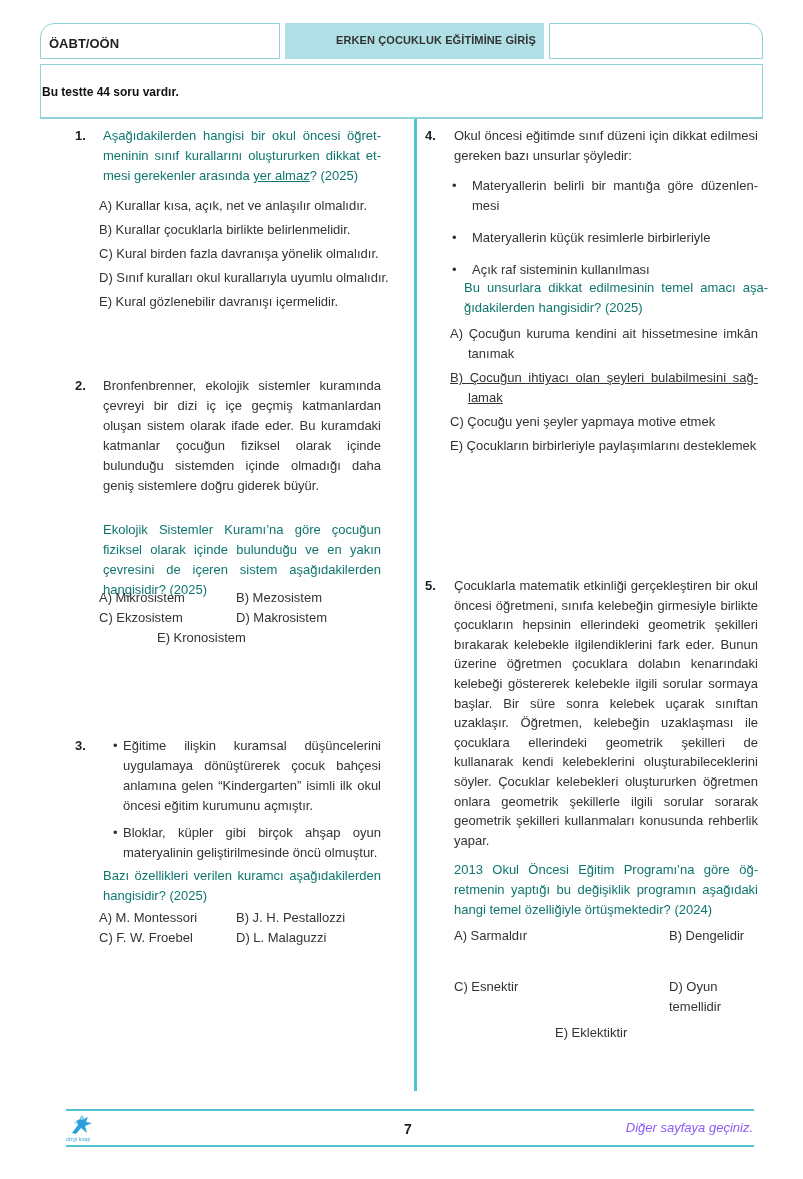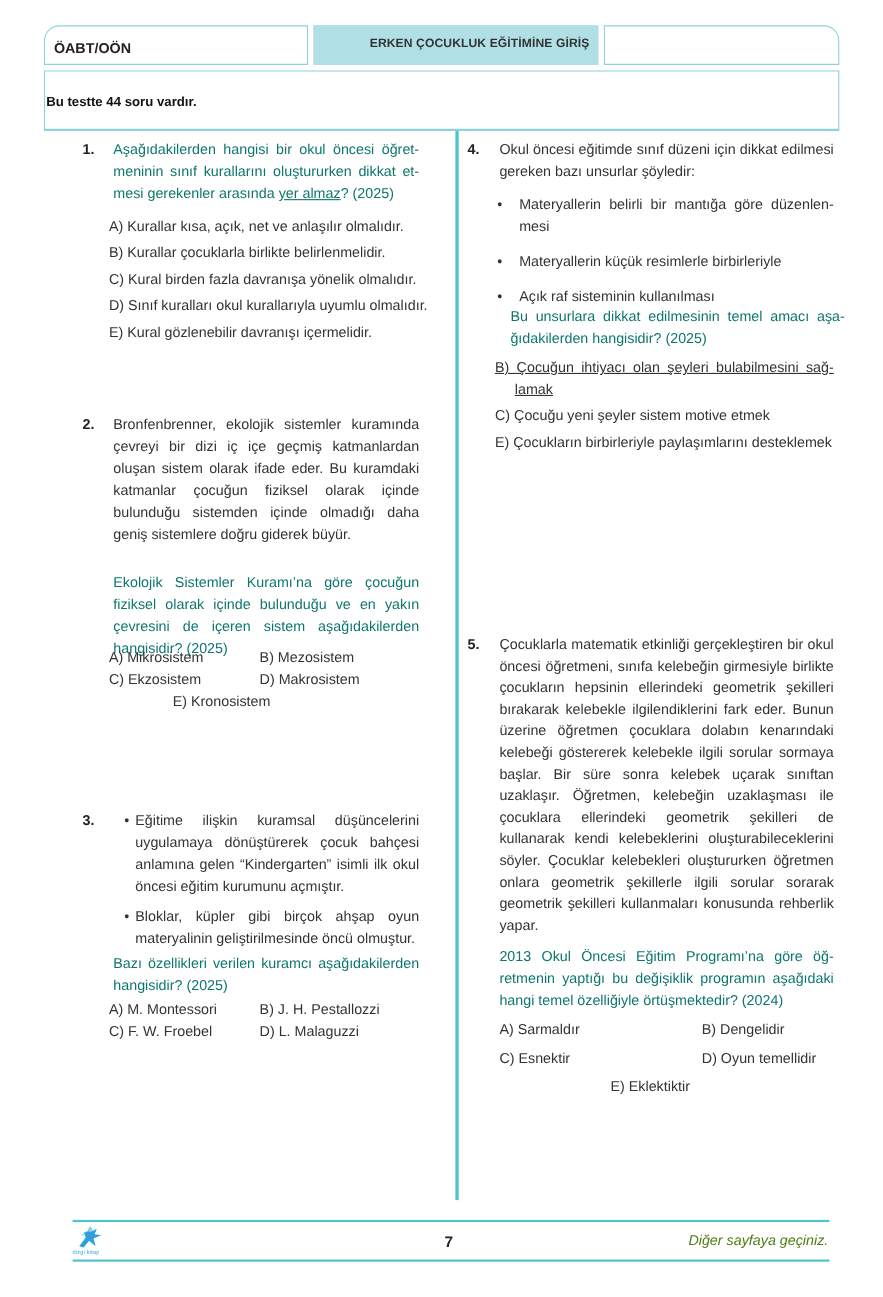--- a/index.html
+++ b/index.html
@@ -31,21 +31,21 @@
 
   .bullet { position: relative; padding-left: 20px; }
   .bullet::before { content: "•"; position: absolute; left: 0; top: 0; }
   .bullet-tight { position: relative; padding-left: 10px; }
   .bullet-tight::before { content: "•"; position: absolute; left: 0; top: 0; }
 
   .footer-line { position: absolute; left: 66px; width: 688px; height: 2px; background: #4fc3cf; }
   .logo { position: absolute; left: 68px; top: 1113px; width: 26px; height: 30px; }
   .logo-text { position: absolute; left: 66px; top: 1136px; font-size: 5px; color: #3aa3d8; letter-spacing: 0.2px; }
   .page-num { position: absolute; left: 404px; top: 1121px; font-weight: bold; font-size: 14px; color: #222; }
-  .next-page { position: absolute; right: 50px; top: 1120px; font-style: italic; font-size: 13px; color: #4d7c0f; }
+  .next-page { position: absolute; right: 50px; top: 1120px; font-style: italic; font-size: 13px; color: #8b5cf6; }
 </style>
 </head>
 <body>
 
 <div class="hdr-box hdr-left">
   <span>ÖABT/OÖN</span>
 </div>
 <div class="hdr-box hdr-mid">
   <span>ERKEN ÇOCUKLUK EĞİTİMİNE GİRİŞ</span>
 </div>
@@ -114,34 +114,35 @@
   </div>
   <div class="body" style="left:27px; top:50px; width:306px;">
     <p class="bullet just" style="line-height:20px;">Materyallerin belirli bir mantığa göre düzenlen­mesi</p>
     <p class="bullet" style="margin-top:12px; line-height:20px;">Materyallerin küçük resimlerle birbirleriyle</p>
     <p class="bullet" style="margin-top:12px; line-height:20px;">Açık raf sisteminin kullanılması</p>
   </div>
   <div class="body" style="left:39px; top:152px; width:304px;">
     <p class="bold just" style="line-height:20px;">Bu unsurlara dikkat edilmesinin temel amacı aşa­ğıdakilerden hangisidir? (2025)</p>
   </div>
   <div class="body" style="left:25px; top:198px; width:308px; line-height:20px;">
+    <p class="opt just" style="margin-bottom:4px;">A) Çocuğun kuruma kendini ait hissetmesine im­kân tanımak</p>
     <p class="opt just" style="margin-bottom:4px;text-decoration:underline;">B) Çocuğun ihtiyacı olan şeyleri bulabilmesini sağ­lamak</p>
-    <p class="opt" style="margin-bottom:4px;">C) Çocuğu yeni şeyler sistem motive etmek</p>
+    <p class="opt" style="margin-bottom:4px;">C) Çocuğu yeni şeyler yapmaya motive etmek</p>
     <p class="opt just">E) Çocukların birbirleriyle paylaşımlarını destekle­mek</p>
   </div>
 </div>
 
 <div class="q" style="left:425px; top:576px; width:340px;">
   <span class="num">5.</span>
   <div class="body" style="left:29px; top:0; width:304px;">
     <p class="just" style="line-height:19.6px;">Çocuklarla matematik etkinliği gerçekleştiren bir okul öncesi öğretmeni, sınıfa kelebeğin girmesiy­le birlikte çocukların hepsinin ellerindeki geomet­rik şekilleri bırakarak kelebekle ilgilendiklerini fark eder. Bunun üzerine öğretmen çocuklara dolabın kenarındaki kelebeği göstererek kelebekle ilgili so­rular sormaya başlar. Bir süre sonra kelebek uça­rak sınıftan uzaklaşır. Öğretmen, kelebeğin uzak­laşması ile çocuklara ellerindeki geometrik şekilleri de kullanarak kendi kelebeklerini oluşturabilecek­lerini söyler. Çocuklar kelebekleri oluştururken öğ­retmen onlara geometrik şekillerle ilgili sorular so­rarak geometrik şekilleri kullanmaları konusunda rehberlik yapar.</p>
     <p class="bold just" style="margin-top:10px; line-height:20px;">2013 Okul Öncesi Eğitim Programı’na göre öğ­retmenin yaptığı bu değişiklik programın aşa­ğıdaki hangi temel özelliğiyle örtüşmektedir? (2024)</p>
   </div>
   <div class="body" style="left:29px; top:350px; width:304px; line-height:20px;">
-    <div style="display:grid; grid-template-columns: 184px auto; row-gap:6px;">
+    <div style="display:grid; grid-template-columns: 184px auto; row-gap:6px;gap:31px;">
       <span>A) Sarmaldır</span>
       <span>B) Dengelidir</span>
       <span>C) Esnektir</span>
       <span>D) Oyun temellidir</span>
     </div>
     <p style="padding-left:101px; margin-top:6px;">E) Eklektiktir</p>
   </div>
 </div>
 
 <div class="footer-line" style="top:1109px;"></div>

